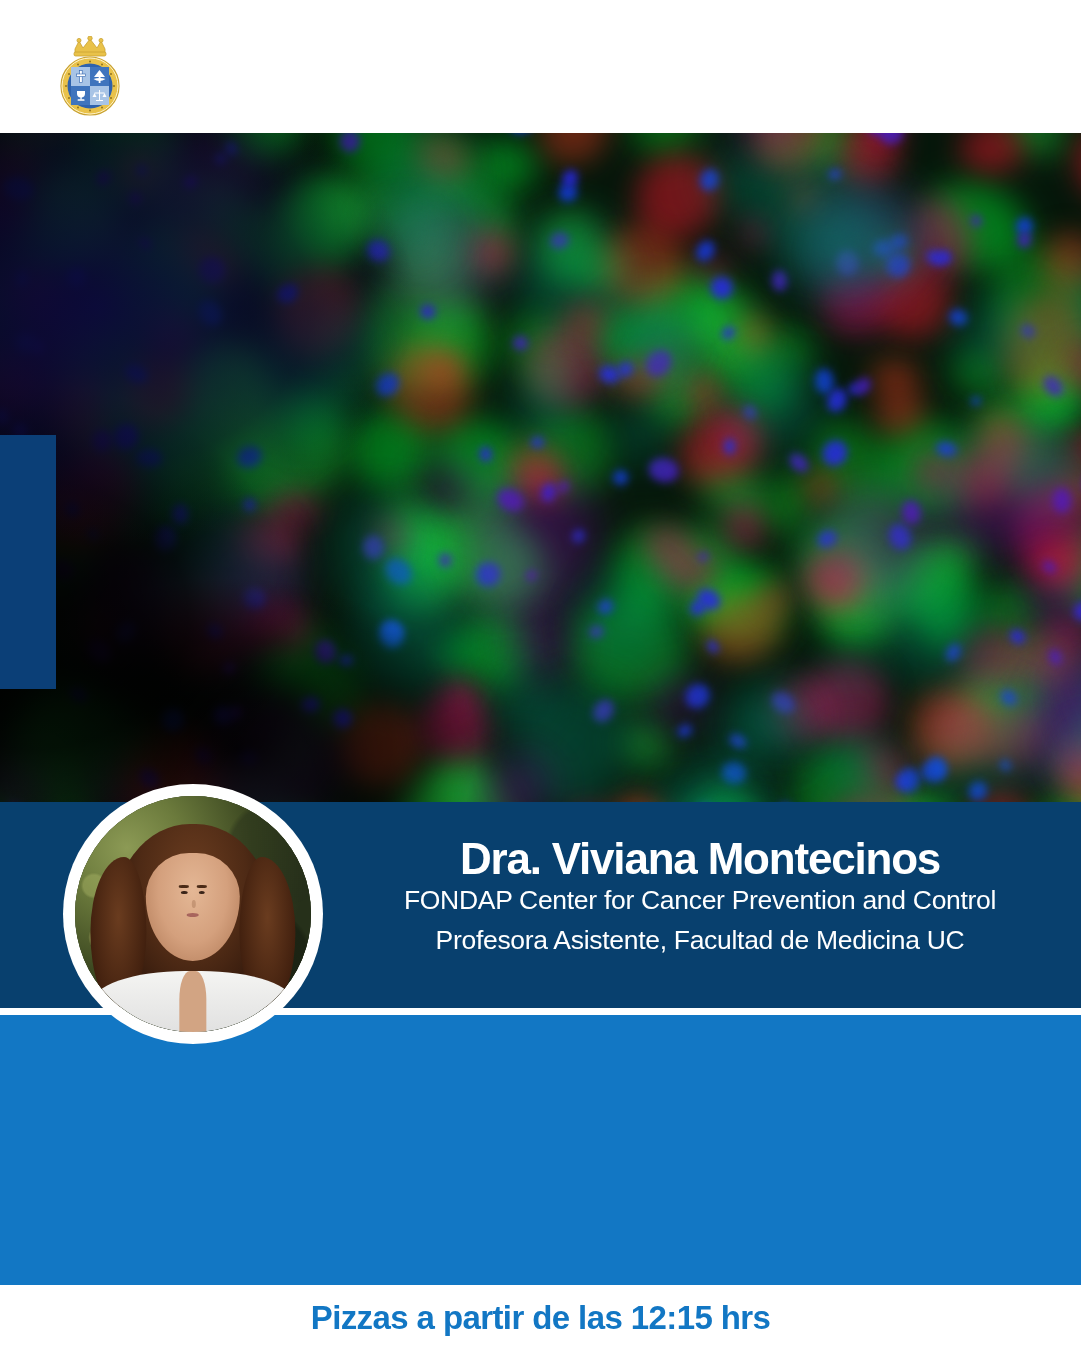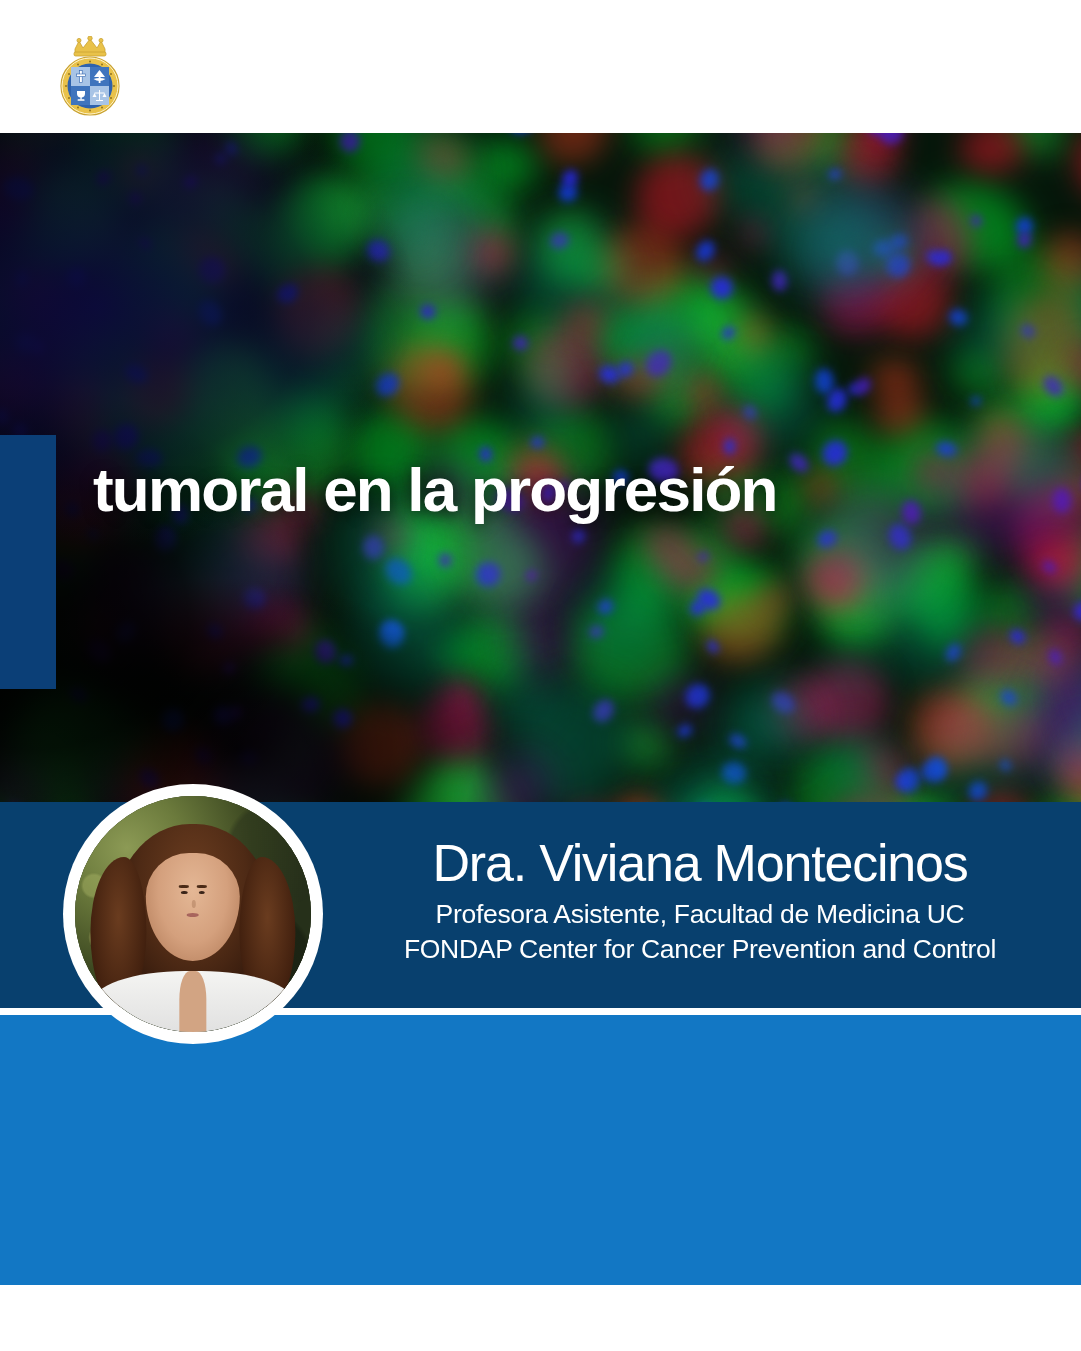--- a/index.html
+++ b/index.html
@@ -36,21 +36,21 @@
          font-size:62px;line-height:.93;letter-spacing:-1.8px;
          text-shadow:0 3px 14px rgba(0,0,0,.5);}
   .title div{white-space:nowrap;transform:scaleX(1.0);transform-origin:left center;}
 
   
   .band-dark{position:absolute;left:0;top:802px;width:1081px;height:206px;background:#08406e;}
   .band-gap{position:absolute;left:0;top:1008px;width:1081px;height:7px;background:#ffffff;}
   .band-light{position:absolute;left:0;top:1015px;width:1081px;height:270px;background:#1277c4;}
 
   .speaker-copy{position:absolute;left:330px;top:836px;width:740px;text-align:center;color:#fff;}
-  .sp-name{font-weight:400;font-size:52px;line-height:1.06;letter-spacing:-1.2px;}
+  .sp-name{font-weight:700;font-size:44px;line-height:1.06;letter-spacing:-1.2px;}
   .sp-role{font-weight:500;font-size:26.5px;line-height:1.3;letter-spacing:-.3px;margin-top:6px;}
 
   
   .portrait{position:absolute;left:63px;top:784px;width:260px;height:260px;border-radius:50%;
             background:#ffffff;box-sizing:border-box;padding:12px;z-index:6;}
   .portrait-inner{width:100%;height:100%;border-radius:50%;overflow:hidden;position:relative;
                   background:#3a4a2a;}
   .ph-bg{position:absolute;inset:0;background:
         radial-gradient(circle at 22% 22%, #8c9a55 0%, #6b7a3c 22%, #3e4a22 48%, #26301a 70%),
         linear-gradient(150deg,#5d6b38 0%,#313d20 45%,#15180f 100%);}
@@ -595,21 +595,20 @@
           <i style="width: 76.1971px; height: 59.5425px; left: 3.62908%; top: 88.3394%; background: rgba(120, 10, 160, 0.35); filter: blur(22px); transform: rotate(40deg);"></i>
           <i style="width: 68.7018px; height: 77.3133px; left: 66.725%; top: 77.8159%; background: rgba(0, 150, 120, 0.3); filter: blur(22px); transform: rotate(140deg);"></i>
         </div>
       <div class="hero-vig"></div>
     </div>
     <div class="navy-block"></div>
   </div>
 
 
   <div class="title">
-    <div>tumoral en la progresión</div>
   </div>
 
   <div class="band-dark"></div>
   <div class="band-gap"></div>
   <div class="band-light"></div>
 
   <div class="portrait">
     <div class="portrait-inner">
       <div class="ph-bg"></div>
       <div class="ph-bokeh"></div>
@@ -621,30 +620,33 @@
           <div class="ph-eye r"></div>
         <div class="ph-nose"></div>
           <div class="ph-mouth"></div>
       </div>
       <div class="ph-coat"></div>
     </div>
   </div>
 
   <div class="speaker-copy">
     <div class="sp-name">Dra. Viviana Montecinos</div>
+    <div class="sp-role" style="margin-top:0">FONDAP Center for Cancer Prevention and Control</div>
     <div class="sp-role">Profesora Asistente, Facultad de Medicina UC</div>
-    <div class="sp-role" style="margin-top:0">FONDAP Center for Cancer Prevention and Control</div>
   </div>
 
   <div class="info-row">
 
     
 
     
 
     
 
     
 
   </div>
 
+  <div class="footer">
+    <div class="footer-text">Pizzas a partir de las 12:15 hrs</div>
+  </div>
 
 </div>
 
 </body></html>

